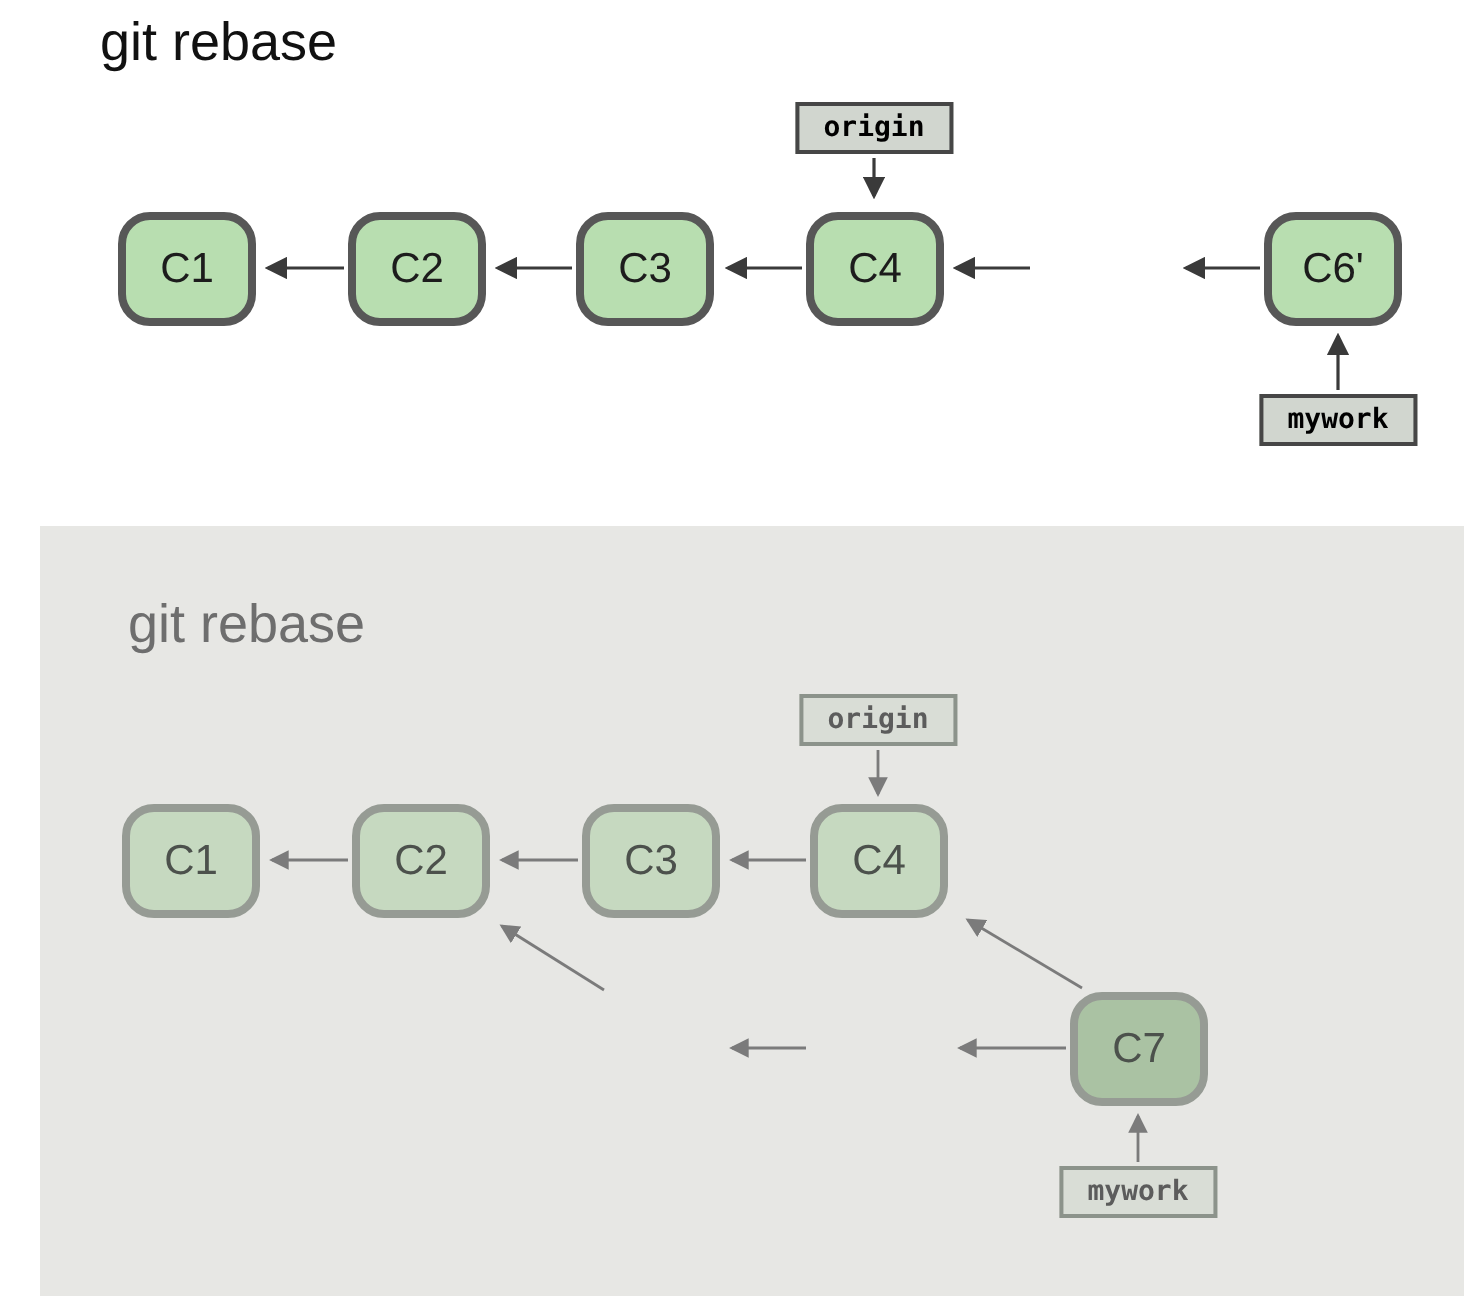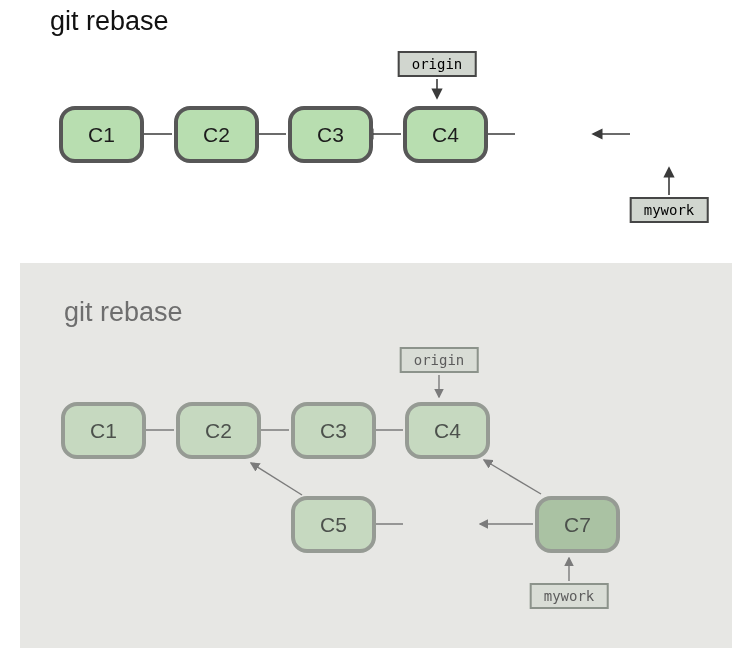--- a/index.html
+++ b/index.html
@@ -4,33 +4,33 @@
 <style>
   html,body{margin:0;padding:0;background:var(--page-bg,#fff);}
   .page{position:relative;width:732px;height:648px;overflow:hidden;
         font-family:"Liberation Sans",sans-serif;margin-left:20px;}
   .merge-panel{position:absolute;left:0;top:263px;width:732px;height:385px;
         background:var(--merge-panel-bg,#e7e7e4);z-index:0;}
   .edges{position:absolute;left:0;top:0;width:732px;height:648px;z-index:1;}
   .title{position:absolute;z-index:2;font-size:27px;letter-spacing:0;}
   .rebase-title{left:30px;top:6px;color:var(--rebase-title-text,#111);}
   .merge-title{left:44px;top:297px;color:var(--merge-title-text,#6e6e6e);}
-  .node{position:absolute;z-index:2;width:85px;height:57px;box-sizing:border-box;
+  .node{position:absolute;z-index:2;width:69px;height:57px;box-sizing:border-box;
         border-radius:16px;display:flex;align-items:center;justify-content:center;
         font-size:21px;}
   .rebase-node{background:var(--rebase-node-fill,#b8deb0);
         border:4px solid var(--rebase-node-border,#575757);
         color:var(--rebase-node-text,#1c1c1c);}
   .merge-node{background:var(--merge-node-fill,#c6d9c0);
         border:4px solid var(--merge-node-border,#969b94);
         color:var(--merge-node-text,#4c514c);}
   .merge-node.head{background:var(--merge-head-node-fill,#aac2a3);text-align:right;}
   .tag{position:absolute;z-index:2;transform:translateX(-50%);
         font-family:"DejaVu Sans Mono",monospace;font-size:14px;line-height:18px;
-        padding:2px 12px;white-space:nowrap;}
+        padding:2px 12px;white-space:nowrap;font-weight:bold;}
   .rebase-tag{background:var(--rebase-tag-bg,#d1d6cf);
         border:2px solid var(--rebase-tag-border,#464646);
         color:var(--rebase-tag-text,#000);}
   .merge-tag{background:var(--merge-tag-bg,#d9ddd6);
         border:2px solid var(--merge-tag-border,#8c938b);
         color:var(--merge-tag-text,#5c5c5c);}
 </style>
 </head>
 <body>
 
@@ -65,28 +65,28 @@
       <line x1="549" y1="581" x2="549" y2="558" stroke="#7b7b7b" stroke-width="1.4" marker-end="url(#arrow-merge)"></line>
     </svg>
 
   <div class="title rebase-title">git rebase</div>
   <div class="title merge-title">git rebase</div>
 
   <div class="node rebase-node" style="left:39px;top:106px">C1</div>
   <div class="node rebase-node" style="left:154px;top:106px">C2</div>
   <div class="node rebase-node" style="left:268px;top:106px">C3</div>
   <div class="node rebase-node" style="left:383px;top:106px">C4</div>
+  <div class="node rebase-node" style="left:612px;top:106px">C6'</div>
 
   <div class="tag rebase-tag" style="left:417px;top:51px">origin</div>
   <div class="tag rebase-tag" style="left:649px;top:197px">mywork</div>
 
   <div class="node merge-node" style="left:41px;top:402px">C1</div>
   <div class="node merge-node" style="left:156px;top:402px">C2</div>
   <div class="node merge-node" style="left:271px;top:402px">C3</div>
   <div class="node merge-node" style="left:385px;top:402px">C4</div>
 
-  <div class="node merge-node" style="left:271px;top:496px">C5</div>
   <div class="node merge-node head" style="left:515px;top:496px">C7</div>
 
   <div class="tag merge-tag" style="left:419px;top:347px">origin</div>
   <div class="tag merge-tag" style="left:549px;top:583px">mywork</div>
 
 </div>
 
 </body></html>

